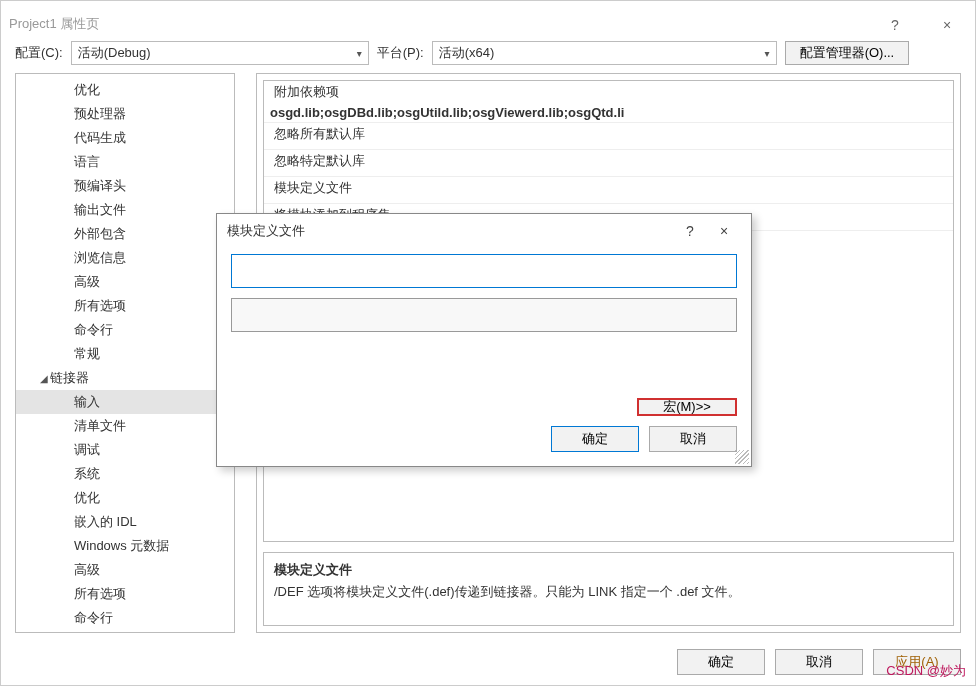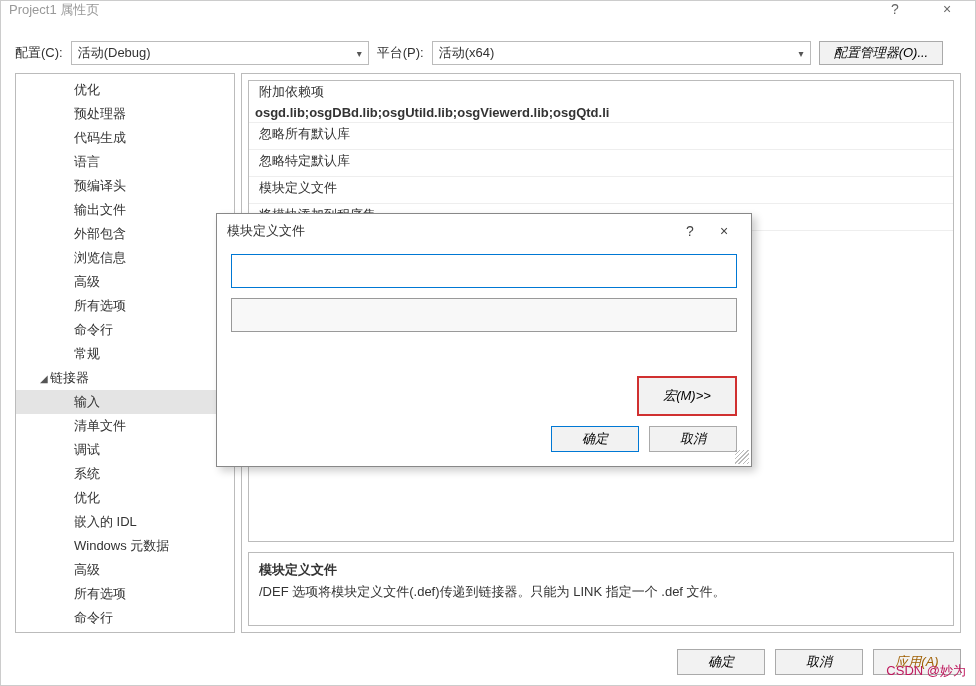--- a/index.html
+++ b/index.html
@@ -1,29 +1,29 @@
 <!DOCTYPE html>
 <html><head>
   <meta charset="utf-8">
   <style>
     * { box-sizing: border-box; margin: 0; padding: 0; }
     body { font-family: "Microsoft YaHei", "Segoe UI", sans-serif; font-size: 12px; background: #fff; color: #333; width: 976px; height: 686px; overflow: hidden; position: relative; }
     .window { width: 976px; height: 686px; border: 1px solid #ccc; background: #fff; display: flex; flex-direction: column; }
-    .titlebar { height: 32px; display: flex; align-items: flex-start; padding: 0 8px; color: #999; font-size: 13px; }
+    .titlebar { height: 32px; display: flex; align-items: flex-end; padding: 0 8px; color: #999; font-size: 13px; }
     .titlebar-text { flex: 1; }
     .titlebar-btns { display: flex; gap: 12px; font-size: 14px; color: #666; }
     .titlebar-btn { width: 40px; text-align: center; cursor: pointer; }
     .toolbar { display: flex; align-items: center; padding: 8px 14px; gap: 8px; }
     .toolbar label { font-size: 13px; }
     .combo { border: 1px solid #bbb; background: #fff; height: 24px; padding: 0 6px; display: flex; align-items: center; justify-content: space-between; font-size: 13px; cursor: pointer; }
     .combo .chev { color: #555; font-size: 10px; }
     .combo.config { width: 298px; }
-    .combo.platform { width: 379px; }
-    .btn { border: 1px solid #aaa; background: #f2f2f2; height: 24px; padding: 0 14px; font-size: 13px; cursor: pointer; display: inline-flex; align-items: center; justify-content: center; font-style: italic; }
-    .mainarea { flex: 1; display: flex; gap: 6px; padding: 0 14px 6px 14px; min-height: 0; }
+    .combo.platform { width: 345px; }
+    .btn { border: 1px solid #aaa; background: #f2f2f2; height: 24px; padding: 0 14px; font-size: 13px; cursor: pointer; display: inline-flex; align-items: center; justify-content: center; }
+    .mainarea { flex: 1; display: flex; gap: 21px; padding: 0 14px 6px 14px; min-height: 0; }
     .tree-wrap { width: 220px; border: 1px solid #bbb; overflow: auto; }
     .tree { padding: 4px 0; }
     .tree-item { padding: 3px 6px 3px 58px; font-size: 13px; cursor: pointer; white-space: nowrap; }
     .tree-item.selected { background: #e4e4e4; }
     .tree-item.l1 { padding-left: 40px; }
     .tree-caret { display: inline-block; width: 10px; margin-left: -16px; color: #555; font-size: 10px; }
     .rightcol { flex: 1; display: flex; flex-direction: column; gap: 10px; border: 1px solid #bbb; padding: 6px; min-height: 0; }
     .propgrid { flex: 1; border: 1px solid #bbb; overflow: hidden; display: flex; flex-direction: column; }
     .proprow { display: flex; border-bottom: 1px solid #eee; flex-direction: column; }
     .propname { width: 255px; padding: 2px 10px; font-size: 13px; }
@@ -37,21 +37,21 @@
     .dim { color: #a16207; }
     .watermark { position: absolute; right: 10px; bottom: 6px; font-size: 13px; color: #be185d; pointer-events: none; }
     .modal-backdrop { position: absolute; left: 216px; top: 213px; width: 536px; height: 254px; background: #fff; border: 1px solid #888; box-shadow: 4px 4px 8px rgba(0,0,0,0.2); display: flex; flex-direction: column; }
     .modal-title { display: flex; align-items: center; padding: 8px 10px; font-size: 13px; }
     .modal-title span:first-child { flex: 1; }
     .modal-title .mbtn { width: 34px; text-align: center; cursor: pointer; font-size: 14px; color: #444; }
     .modal-body { flex: 1; padding: 6px 14px; display: flex; flex-direction: column; gap: 10px; }
     .m-input { border: 1px solid #0078d4; height: 34px; padding: 4px 6px; font-size: 13px; outline: none; width: 100%; }
     .m-display { border: 1px solid #999; height: 34px; background: #f8f8f8; width: 100%; }
     .modal-macro-row { display: flex; justify-content: flex-end; padding: 0 14px; }
-    .btn.macro { border: 2px solid #d03030; width: 100px; height: 40px; }
+    .btn.macro { border: 2px solid #d03030; width: 100px; height: 18px; }
     .modal-footer { display: flex; justify-content: flex-end; gap: 10px; padding: 10px 14px 14px 14px; }
     .resize-grip { position: absolute; right: 2px; bottom: 2px; width: 14px; height: 14px; background: repeating-linear-gradient(135deg,#bbb,#bbb 1px,transparent 1px,transparent 3px); }
   </style>
 </head>
 <body>
 
 <div class="window">
   <div class="titlebar">
     <span class="titlebar-text">Project1 属性页</span>
     <div class="titlebar-btns">

